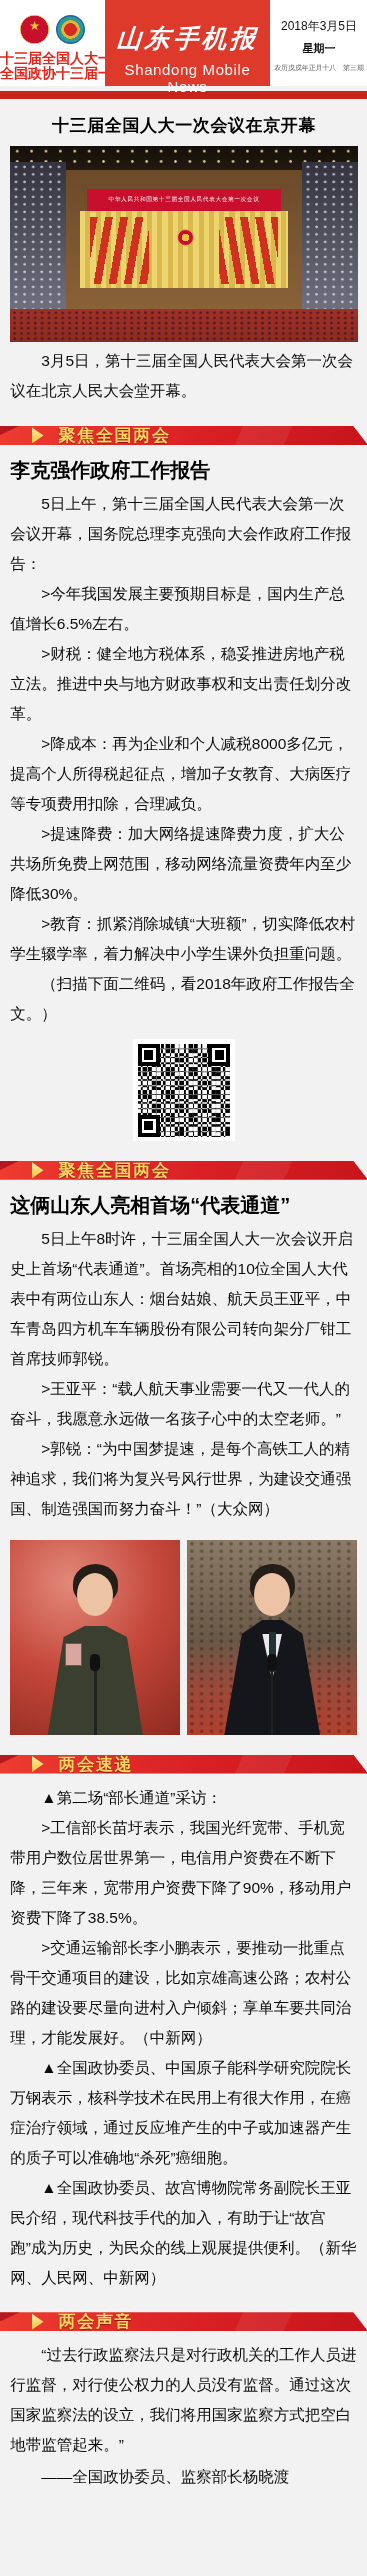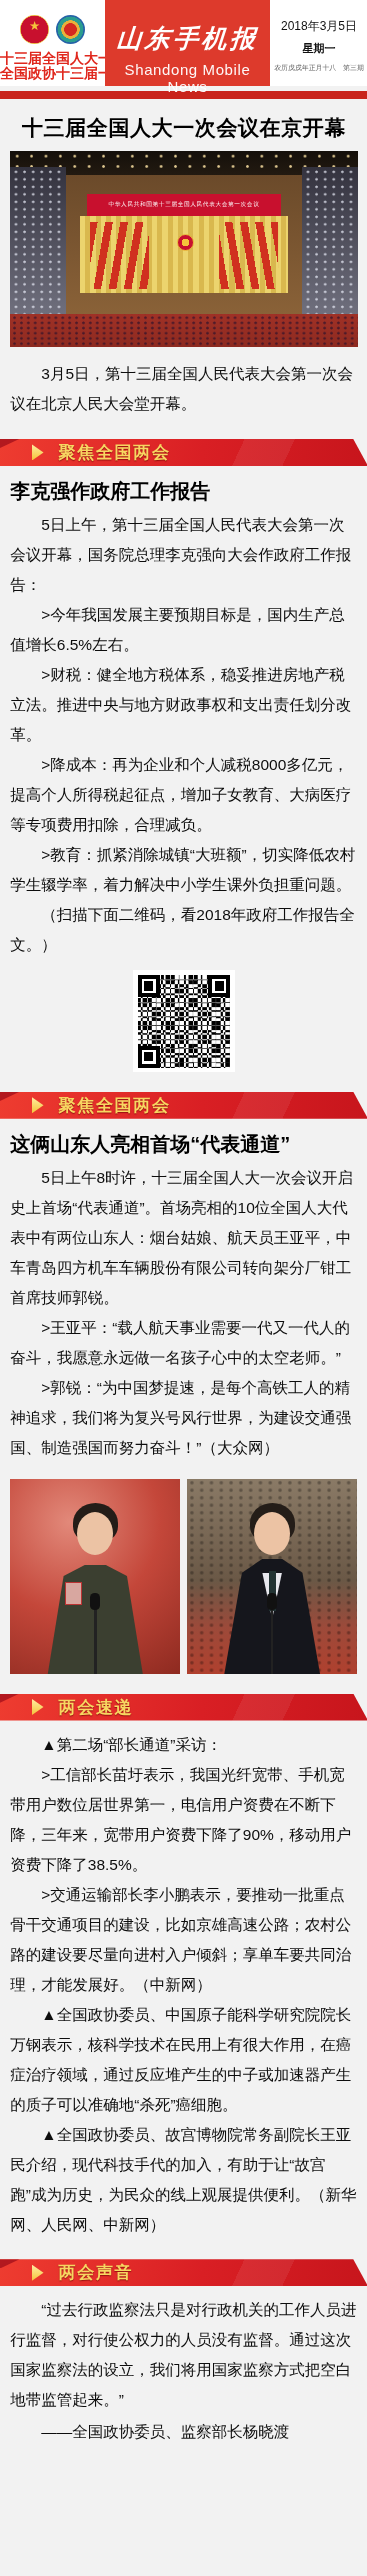--- a/index.html
+++ b/index.html
@@ -22,21 +22,21 @@
   .masthead { width:165px; background:#dd3a2c; color:#fff; text-align:center; padding-top:22px; box-sizing:border-box; height:86px; }
   .masthead-cn { font-family:"DejaVu Serif", serif; font-style:italic; font-weight:bold; font-size:25px; letter-spacing:3.4px; transform:skewX(-4deg); }
   .masthead-en { font-size:15px; margin-top:5.7px; letter-spacing:0.6px; opacity:.96; }
   .hdr-right { flex:1; text-align:center; padding-top:18.4px; }
   .date1 { font-size:12px; font-weight:normal; }
   .date2 { font-size:11px; font-weight:bold; margin-top:5.2px; }
   .date3 { font-size:6.9px; color:#666; margin-top:7.5px; }
   .red-bar { height:8px; background:#c9241c; margin-top:5.2px; }
 
   
-  .title { font-size:21px; font-weight:bold; text-align:center; margin:15px 4.6px 9.2px; letter-spacing:0.6px; color:#000; }
+  .title { font-size:17px; font-weight:bold; text-align:center; margin:15px 4.6px 9.2px; letter-spacing:0.6px; color:#000; }
   .hero { position:relative; margin:0 10.3px; height:196px; overflow:hidden; background:#3a2d20; }
   .hero div { position:absolute; }
   .hero-ceiling { left:0; right:0; top:0; height:36%;
     background:
       radial-gradient(circle, rgba(255,228,165,.85) 0.9px, rgba(255,228,165,0) 1.7px) 0 0/14.4px 10.3px,
       linear-gradient(180deg,#140f0a,#2c2115 55%, #4a3a26); }
   .hero-wall { top:8%; bottom:16%; width:16%;
     background:
       radial-gradient(circle, rgba(235,238,250,.75) 0.9px, transparent 1.7px) 1.7px 1.1px/8.6px 7.5px,
       linear-gradient(180deg,#33323e,#70707e); }
@@ -53,25 +53,25 @@
     background:radial-gradient(circle,#f5c33b 0 34%, #c8102e 36% 100%); border:1.1px solid #e8b23a; }
   .hero-dais { left:16%; right:16%; bottom:8%; height:9%;
     background:repeating-linear-gradient(90deg,#c59a5d 0 4px,#a87c42 4px 8px); }
   .hero-floor { left:0; right:0; bottom:0; height:17%;
     background:
       radial-gradient(circle, rgba(25,12,45,.6) 0.9px, transparent 1.7px) 1.1px 1.1px/6.9px 5.2px,
       linear-gradient(180deg,#a03126,#8d2a20); }
 
   
   .para { font-size:15.5px; line-height:30px; margin:0; padding:0 10.3px; text-indent:2em; color:#0d0d0d; }
-  .caption { margin-top:12px; }
+  .caption { margin-top:4px; }
   .headline { font-size:20px; font-weight:bold; padding:0 10.3px; margin:12.6px 0 4.6px; color:#000; }
 
   
-  .ribbon { position:relative; height:27px; margin-top:19.5px; margin-bottom:5.7px;
+  .ribbon { position:relative; height:19px; margin-top:19.5px; margin-bottom:5.7px;
     background:linear-gradient(100deg,#ee3c30 0%, #d91f24 55%, #c7151c 100%);
     clip-path:polygon(0 0, 96% 0, 100% 100%, 0 100%);
     display:flex; align-items:center; }
   .ribbon::before { content:""; position:absolute; left:0; top:0; width:19.5px; height:9.2px;
     background:#a8131c; clip-path:polygon(0 0,100% 0,0 100%); opacity:.85; }
   .ribbon::after { content:""; position:absolute; right:6%; top:0; width:42%; height:100%;
     background:linear-gradient(115deg, transparent 32%, rgba(255,255,255,.07) 32% 62%, transparent 62%); }
   .ribbon-arrow { width:11.5px; height:16px; margin-left:32px; flex:0 0 auto;
     background:linear-gradient(180deg,#ffeda2,#f5c33b); clip-path:polygon(0 0,100% 50%,0 100%); }
   .ribbon-label { color:#f7d661; font-size:17px; margin-left:15px; letter-spacing:1.7px;
@@ -162,20 +162,21 @@
 
   <div class="ribbon">
     <div class="ribbon-arrow"></div>
     <div class="ribbon-label">聚焦全国两会</div>
   </div>
   <div class="headline">李克强作政府工作报告</div>
   <p class="para">5日上午，第十三届全国人民代表大会第一次会议开幕，国务院总理李克强向大会作政府工作报告：</p>
   <p class="para">&gt;今年我国发展主要预期目标是，国内生产总值增长6.5%左右。</p>
   <p class="para">&gt;财税：健全地方税体系，稳妥推进房地产税立法。推进中央与地方财政事权和支出责任划分改革。</p>
   <p class="para">&gt;降成本：再为企业和个人减税8000多亿元，提高个人所得税起征点，增加子女教育、大病医疗等专项费用扣除，合理减负。</p>
+  <p class="para">&gt;提速降费：加大网络提速降费力度，扩大公共场所免费上网范围，移动网络流量资费年内至少降低30%。</p>
   <p class="para">&gt;教育：抓紧消除城镇“大班额”，切实降低农村学生辍学率，着力解决中小学生课外负担重问题。</p>
   <p class="para">（扫描下面二维码，看2018年政府工作报告全文。）</p>
 
   <div class="qr-wrap">
     <div class="qr qr1">
       <div class="qr-inner"></div>
       <div class="finder f-tl"></div>
       <div class="finder f-tr"></div>
       <div class="finder f-bl"></div>
     </div>

